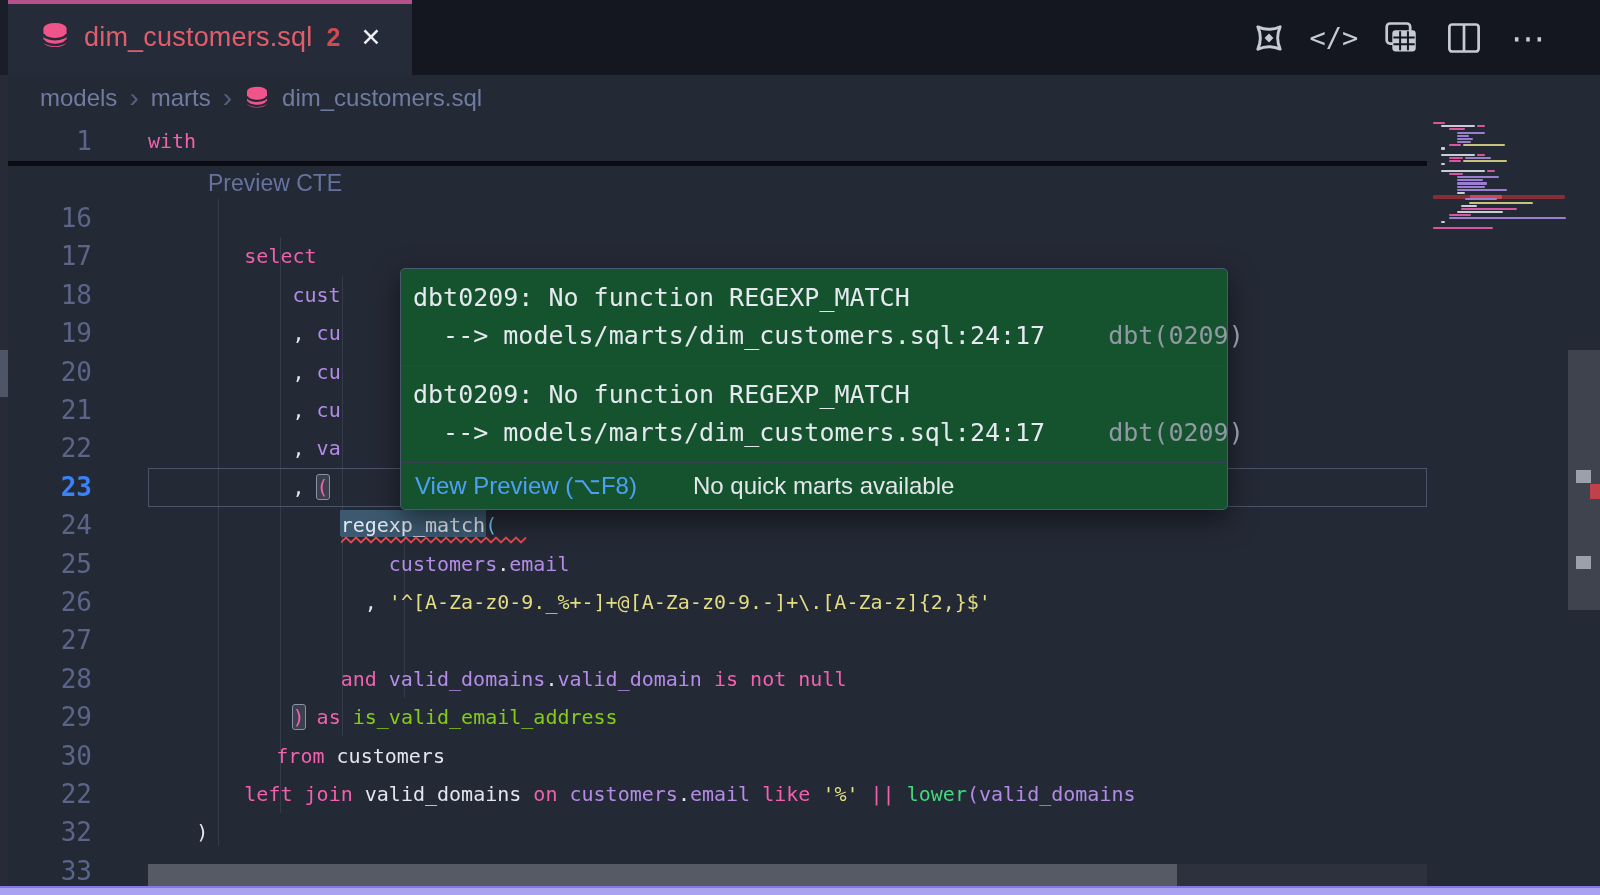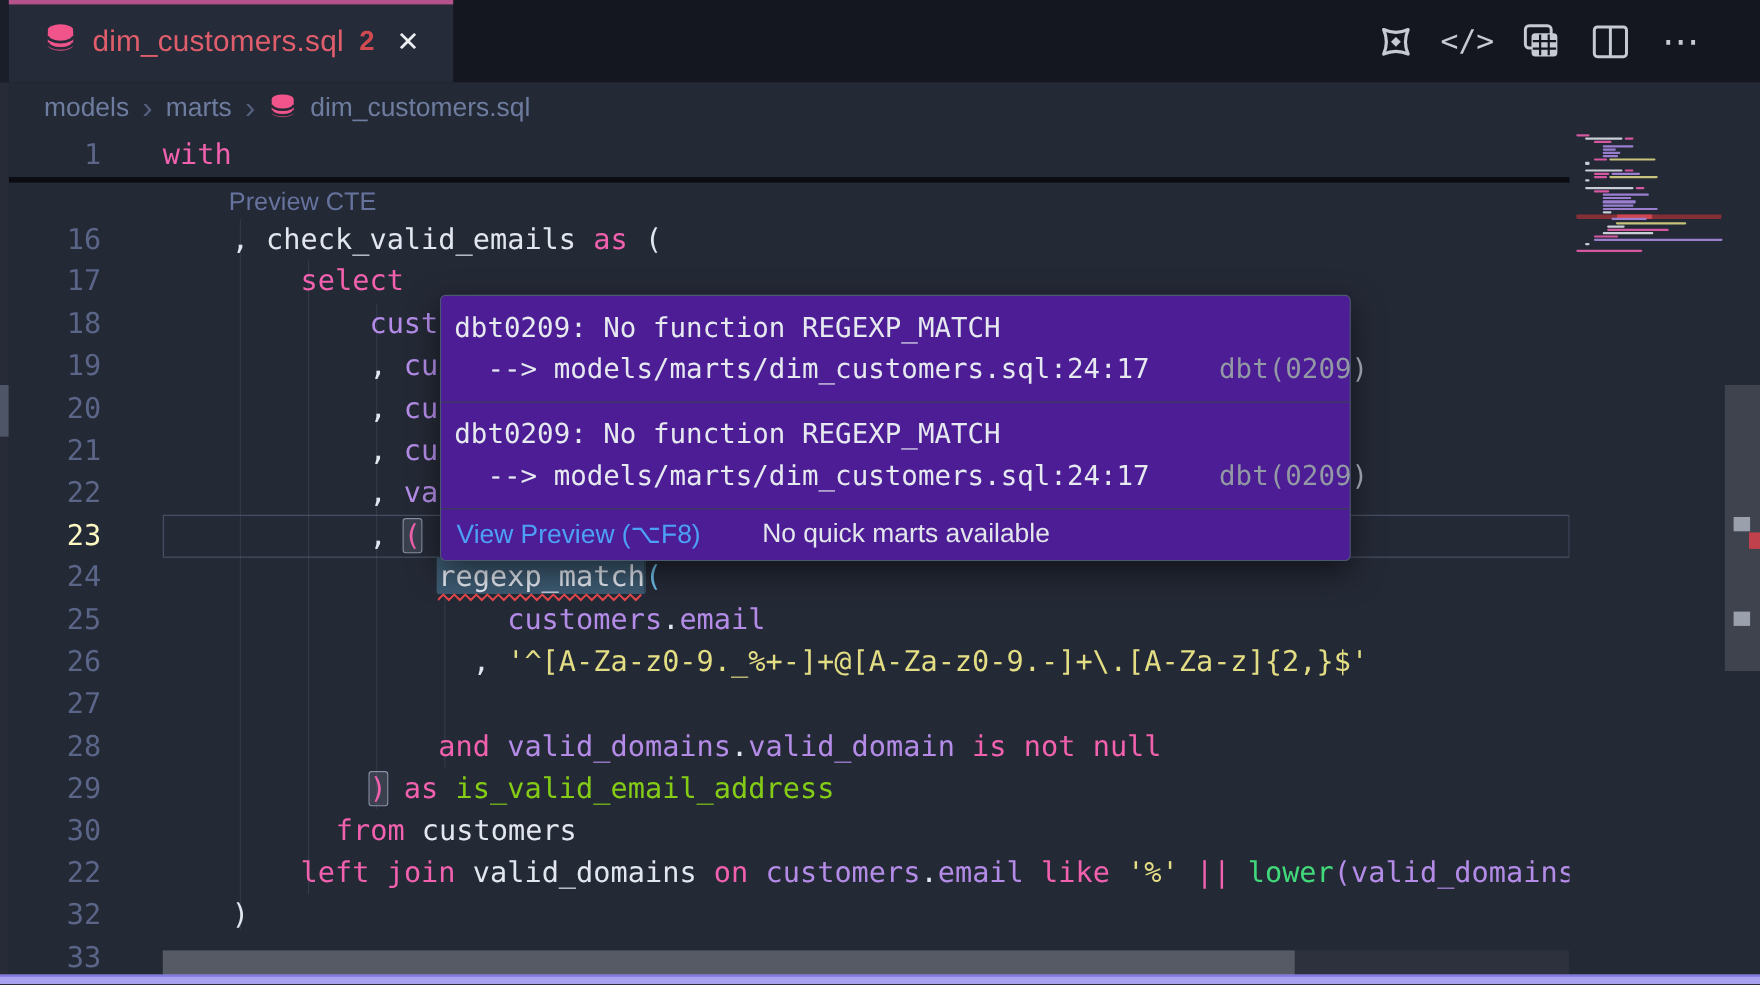--- a/index.html
+++ b/index.html
@@ -25,42 +25,42 @@
   .breadcrumb{position:absolute;left:8px;top:75px;right:0;height:45px;background:#242936;
               display:flex;align-items:center;gap:12px;padding-left:32px;font-size:24px;color:#6e7c9f;}
   .crumb{cursor:pointer;}
   .chev{color:#566180;font-size:28px;line-height:20px;}
   
   .editor{position:absolute;left:8px;top:120px;width:1592px;height:775px;background:#242936;}
   .code-clip{position:absolute;left:0;top:0;width:1419px;height:775px;overflow:hidden;}
   .row{position:absolute;left:0;width:1419px;height:39px;}
   .gutter{position:absolute;left:0;top:0;width:84px;height:39px;text-align:right;
           font-family:"DejaVu Sans Mono",monospace;font-size:26px;line-height:39px;color:#5a6588;cursor:pointer;}
-  .gutter.active{color:#fef9c3;}
+  .gutter.active{color:#3b82f6;font-weight:bold;}
   .codepre{position:absolute;left:140px;top:0;margin:0;font-family:"DejaVu Sans Mono",monospace;
-           font-size:26px;line-height:39px;white-space:pre;}
+           font-size:20px;line-height:39px;white-space:pre;}
   .tok-box{outline:1.5px solid #8a93a6;background:rgba(138,147,166,.22);border-radius:2px;}
   .tok-selwrap{position:relative;background:#3c5970;box-shadow:0 -2px 0 1px #3c5970;}
   .squig{position:absolute;left:0;bottom:-7px;}
   .current-box{position:absolute;left:140px;right:0;top:0;bottom:0;border:1.5px solid #4b5468;box-sizing:border-box;}
   .guide{position:absolute;width:1px;background:#343b4b;}
   .sticky-shadow{position:absolute;left:0;top:41px;width:1419px;height:5px;background:#0a0c12;}
   .codelens{position:absolute;left:200px;top:50px;font-size:23px;color:#66739e;cursor:pointer;}
   
   .minimap{position:absolute;left:1419px;top:0;width:141px;height:775px;background:#242936;cursor:pointer;}
   .mrow{position:absolute;height:2.1px;border-radius:1px;}
   .ruler{position:absolute;left:1560px;top:0;width:32px;height:775px;background:#242936;}
   .v-slider{position:absolute;left:0;top:230px;width:32px;height:260px;background:rgba(255,255,255,.12);}
   .marker{position:absolute;background:#9aa1ad;}
   .marker.red{background:#c0414b;}
   
   .hscroll{position:absolute;left:140px;top:744px;width:1279px;height:24px;background:rgba(255,255,255,.04);}
   .h-slider{position:absolute;left:0;top:0;width:1029px;height:24px;background:#565a64;}
   
-  .tooltip{position:absolute;left:400px;top:268px;width:828px;background:#4c1d95;
+  .tooltip{position:absolute;left:400px;top:268px;width:828px;background:#14532d;
            border:1.5px solid #4b586f;border-radius:5px;box-shadow:0 10px 28px rgba(0,0,0,.5);
            z-index:50;box-sizing:border-box;}
   .tt-section{padding:10px 12px;border-bottom:1px solid #394150;}
   .tt-line{height:38px;line-height:38px;font-family:"DejaVu Sans Mono",monospace;
            font-size:25px;color:#e6e9ef;white-space:pre;}
   .tt-code{color:#9298a4;margin-left:48px;}
   .tt-footer{height:46px;display:flex;align-items:center;gap:56px;padding:0 14px;font-size:24px;}
   .tt-link{color:#4da0f6;cursor:pointer;white-space:pre;}
   .tt-status{color:#e3e6eb;}
   
@@ -152,21 +152,20 @@
             <pre class="codepre"><span style="color: rgb(241, 97, 174);">with</span></pre>
           </div>
         </div>
       <div class="sticky-shadow"></div>
 
       <div class="codelens">Preview CTE</div>
 
       <div id="lines">
           <div class="row" style="top: 79px;">
             <div class="gutter">16</div>
-            <pre class="codepre">    <span style="color: rgb(226, 230, 238);">, check_valid_emails </span><span style="color: rgb(241, 97, 174);">as</span><span style="color: rgb(226, 230, 238);"> (</span></pre>
           </div>
           <div class="row" style="top: 117.4px;">
             <div class="gutter">17</div>
             <pre class="codepre">        <span style="color: rgb(241, 97, 174);">select</span></pre>
           </div>
           <div class="row" style="top: 155.8px;">
             <div class="gutter">18</div>
             <pre class="codepre">            <span style="color: rgb(180, 140, 232); margin-top: 26px;">cust</span></pre>
           </div>
           <div class="row" style="top: 194.2px;">

